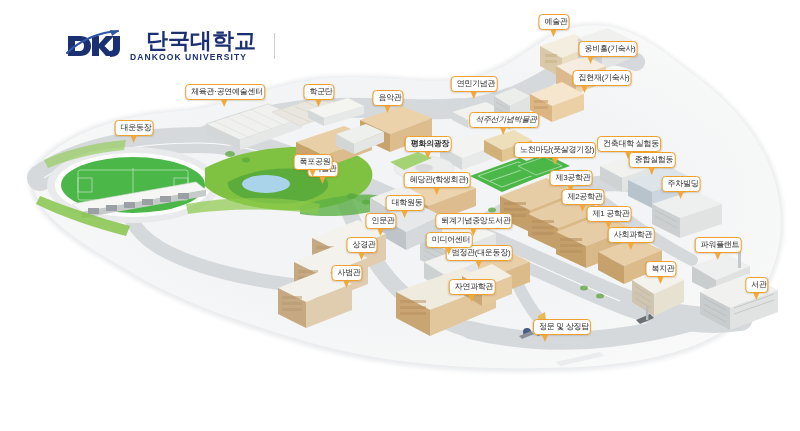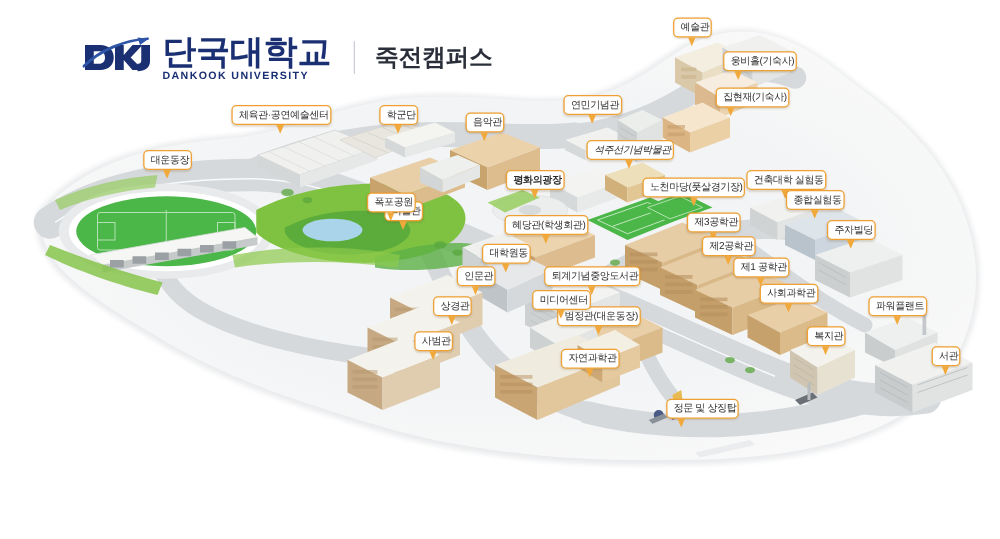--- a/index.html
+++ b/index.html
@@ -28,25 +28,26 @@
     gap: 10px;
   }
   .logo-mark {
     position: relative;
     width: 54px; height: 34px;
     flex: none;
   }
   .logo-mark svg { display: block; }
   .logo-kr {
     display: block;
-    font-size: 27px;
+    font-size: 22px;
     font-weight: bold;
     color: #1b2f73;
     letter-spacing: 0px;
     line-height: 1.05;
+    margin-left: 16px;
   }
   .logo-en {
     display: block;
     font-size: 8.5px;
     font-weight: bold;
     color: #1b2f73;
     letter-spacing: 1.1px;
     line-height: 1.1;
     margin-top: 1px;
   }
@@ -118,21 +119,20 @@
         </g>
         <path d="M1 24 C14 11 34 3 52 2" stroke="#2e55a8" stroke-width="2.2" fill="none" stroke-linecap="round"></path>
         <path d="M44 1 L53 2 L46 7 Z" fill="#2e55a8"></path>
       </svg>
     </div>
     <div>
       <span class="logo-kr">단국대학교</span>
       <span class="logo-en">DANKOOK UNIVERSITY</span>
     </div>
     <div class="logo-divider"></div>
-    <div class="campus-name">죽전캠퍼스</div>
   </div>
 
   <div id="map">
     <svg width="800" height="431" viewBox="0 0 800 431">
       <defs>
         <linearGradient id="tanFace" x1="0" y1="0" x2="0" y2="1">
           <stop offset="0" stop-color="#e9c79c"></stop>
             <stop offset="1" stop-color="#d09f63"></stop>
         </linearGradient>
         <linearGradient id="whiteFace" x1="0" y1="0" x2="0" y2="1">

